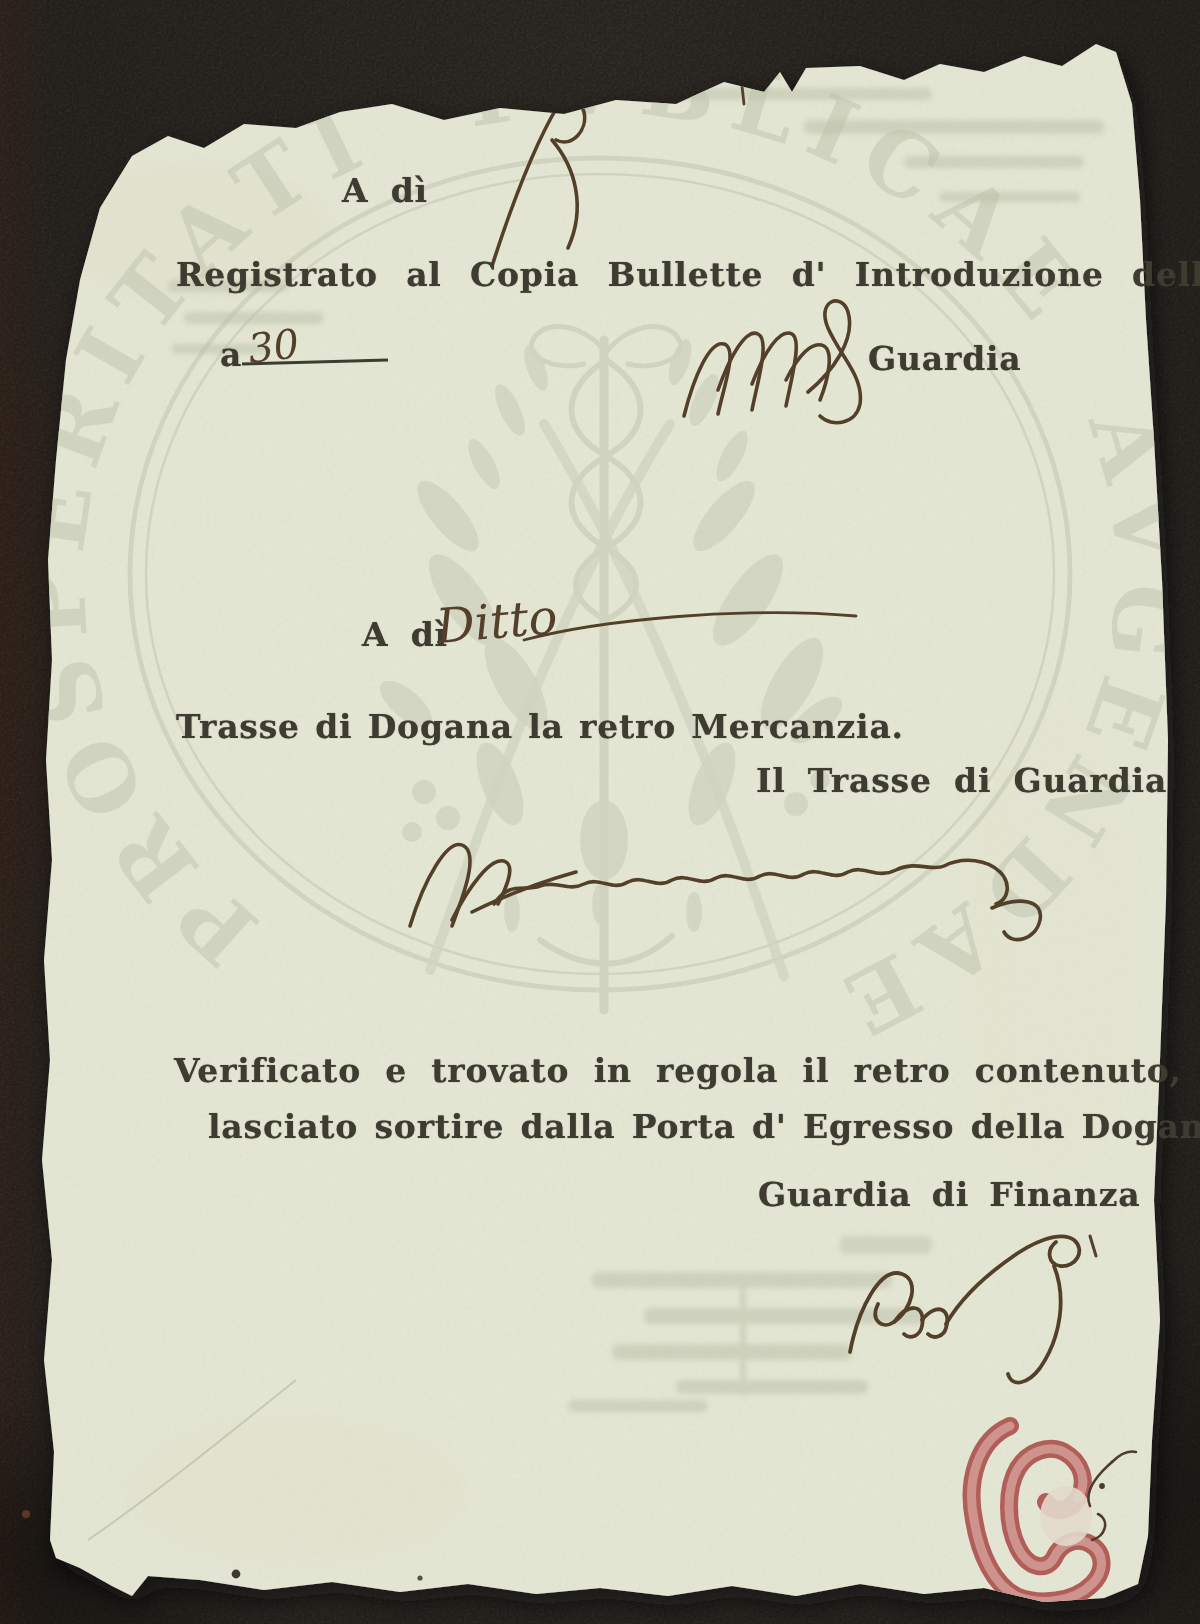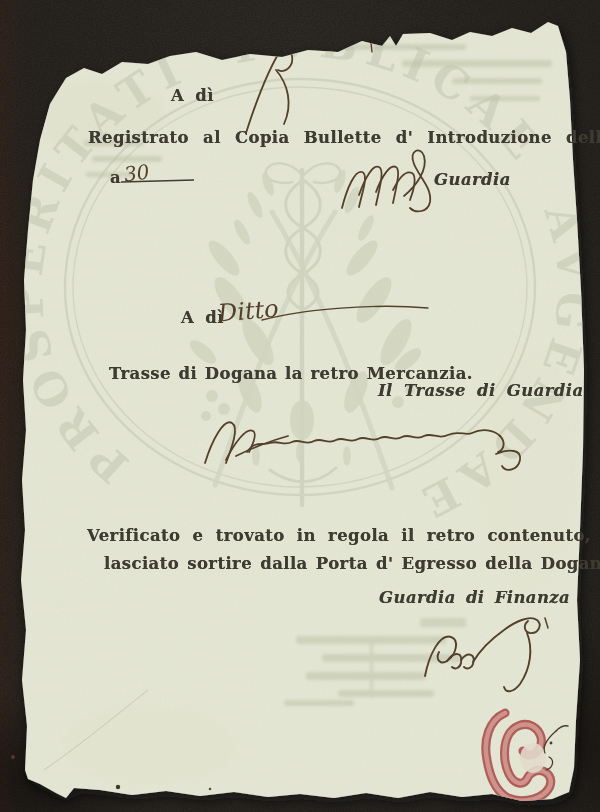--- a/index.html
+++ b/index.html
@@ -15,21 +15,21 @@
   }
   svg.scene{position:absolute;left:0;top:0;}
   .content{position:absolute;left:0;top:0;width:600px;height:812px;pointer-events:none;}
   .line{
     position:absolute;white-space:nowrap;
     color:var(--printed_ink,#3e3b31);
     font-size:16.5px;font-weight:700;letter-spacing:.4px;
     text-shadow:0 0 .5px rgba(62,59,49,.7);
     text-align:right;
   }
-  .it{font-style:italic;}
+  .it{}
   .hand{
     position:absolute;white-space:nowrap;
     color:var(--handwriting_ink,#54402a);
     font-style:italic;font-weight:400;
   }
 </style>
 </head>
 <body>
 
 <div class="stage">
@@ -191,21 +191,21 @@
 
 <div class="content">
   <div class="line" style="left:171px;top:86px;word-spacing:5px;">A dì</div>
   <div class="line" style="left:88px;top:128px;word-spacing:8px;">Registrato al Copia Bullette d' Introduzione della Porta</div>
   <div class="line" style="left:110px;top:168px;">a</div>
   <div class="hand" style="left:124px;top:161px;font-size:20px;transform:rotate(-7deg);">30</div>
   <div class="line it" style="left:434px;top:170px;">Guardia</div>
 
   <div class="line" style="left:181px;top:308px;word-spacing:5px;">A dì</div>
   <div class="hand" style="left:218px;top:297px;font-size:24px;transform:rotate(-5deg);">Ditto</div>
-  <div class="line" style="left:88px;top:364px;word-spacing:1.5px;margin-left:21px;">Trasse di Dogana la retro Mercanzia.</div>
+  <div class="line" style="left:88px;top:354px;word-spacing:1.5px;">Trasse di Dogana la retro Mercanzia.</div>
   <div class="line it" style="left:378px;top:381px;word-spacing:5px;">Il Trasse di Guardia</div>
 
   <div class="line" style="left:87px;top:526px;word-spacing:6px;">Verificato e trovato in regola il retro contenuto, è stato</div>
   <div class="line" style="left:104px;top:554px;word-spacing:2px;">lasciato sortire dalla Porta d' Egresso della Dogana</div>
   <div class="line it" style="left:379px;top:588px;word-spacing:4px;">Guardia di Finanza</div>
 </div>
 
 </div>
 
 </body></html>

